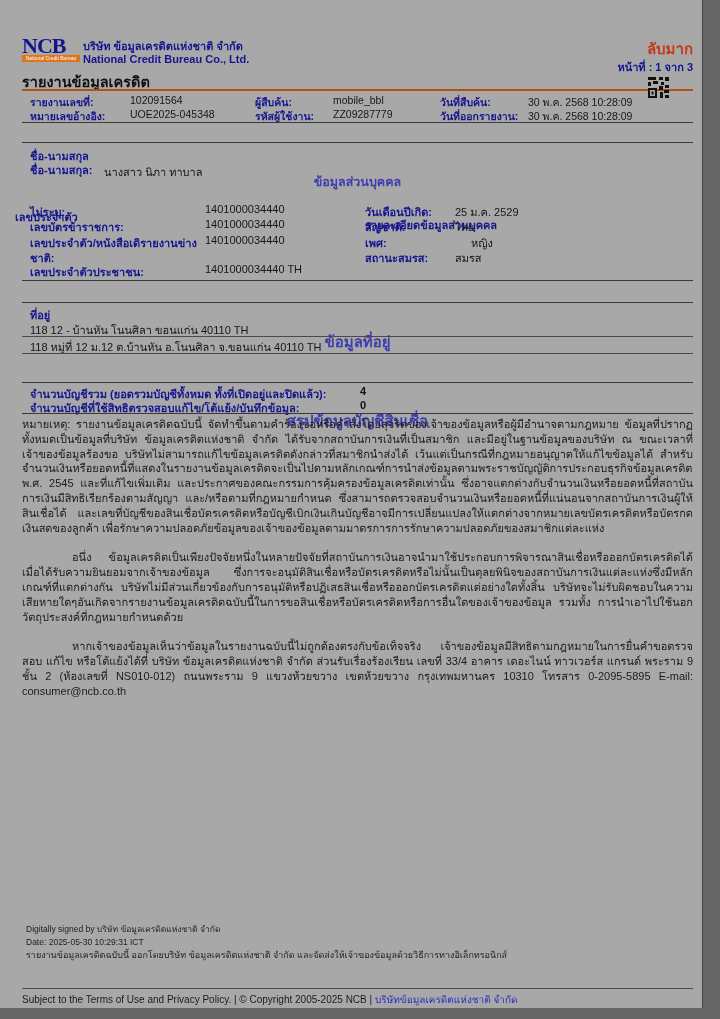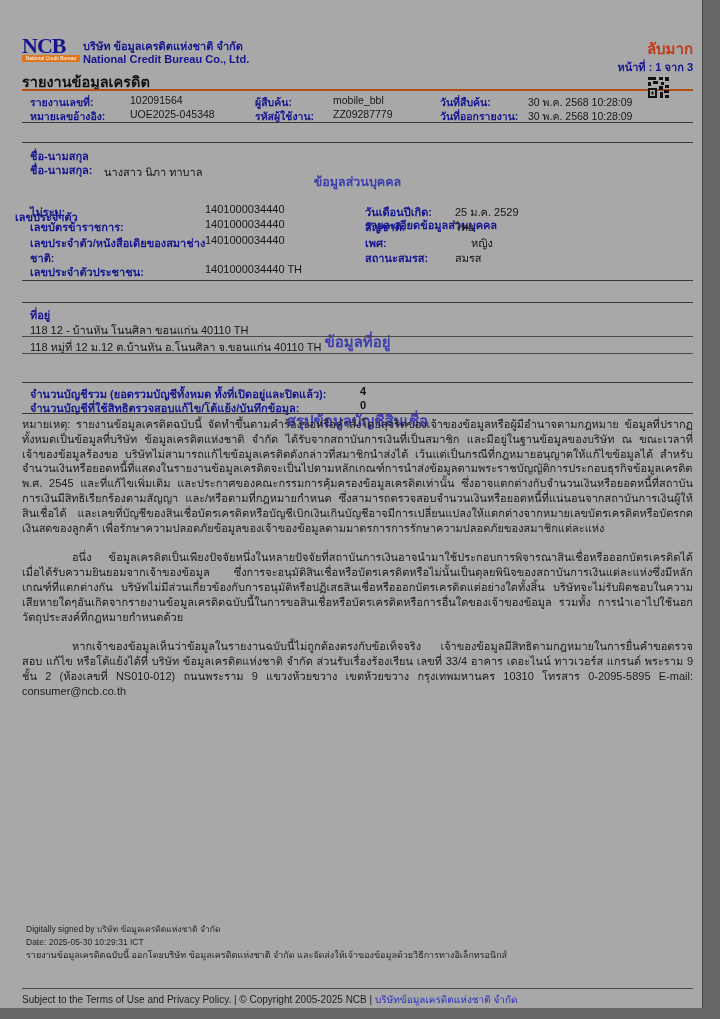--- a/index.html
+++ b/index.html
@@ -113,21 +113,21 @@
     <span class="abs fs lbl" style="left:30px;top:161px;">ชื่อ-นามสกุล:</span>
     <span class="abs fs val" style="left:104px;top:163px;">นางสาว นิภา ทาบาล</span>
 
     <div class="abs fs lbl col-hd" style="left:15px;margin-top:20px;">เลขประจำตัว</div>
     <div class="abs fs lbl col-hd" style="left:365px;margin-top:28px;">รายละเอียดข้อมูลส่วนบุคคล</div>
 
     <span class="abs fs lbl" style="left:30px;top:203px;">ไม่ระบุ:</span>
     <span class="abs fs val id-row-val" style="top:203px;">1401000034440</span>
     <span class="abs fs lbl" style="left:30px;top:218px;">เลขบัตรข้าราชการ:</span>
     <span class="abs fs val id-row-val" style="top:218px;">1401000034440</span>
-    <span class="abs fs lbl" style="left:30px;top:234px;">เลขประจำตัว/หนังสือเดิยของสมาช่าง</span>
+    <span class="abs fs lbl" style="left:30px;top:234px;">เลขประจำตัว/หนังสือเดิรายงานข่าง</span>
     <span class="abs fs val id-row-val" style="top:234px;">1401000034440</span>
     <span class="abs fs lbl" style="left:30px;top:249px;">ชาติ:</span>
     <span class="abs fs lbl" style="left:30px;top:263px;">เลขประจำตัวประชาชน:</span>
     <span class="abs fs val id-row-val" style="top:263px;">1401000034440 TH</span>
 
     <span class="abs fs lbl" style="left:365px;top:203px;">วันเดือนปีเกิด:</span>
     <span class="abs fs val dt-row-val" style="top:203px;">25 ม.ค. 2529</span>
     <span class="abs fs lbl" style="left:365px;top:218px;">สัญชาติ:</span>
     <span class="abs fs val dt-row-val" style="top:218px;">ไทย</span>
     <span class="abs fs lbl" style="left:365px;top:234px;">เพศ:</span>

